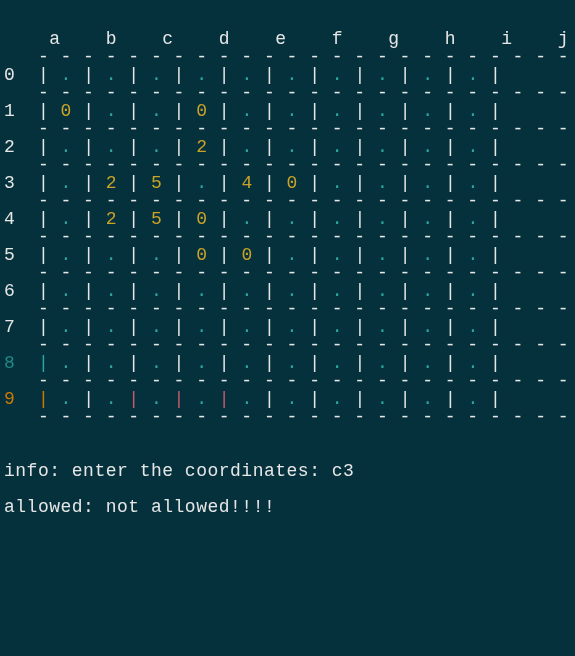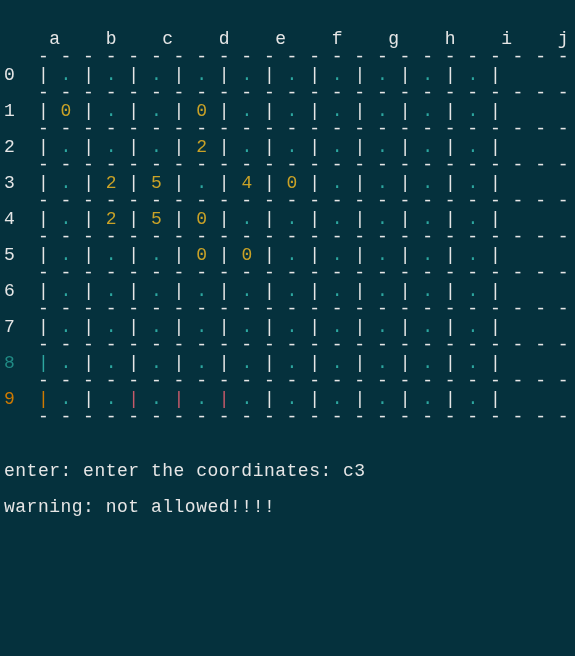--- a/index.html
+++ b/index.html
@@ -47,16 +47,16 @@
 <span class="white">6 </span><span class="white"> |</span><span class="teal"> .</span><span class="white"> |</span><span class="teal"> .</span><span class="white"> |</span><span class="teal"> .</span><span class="white"> |</span><span class="teal"> .</span><span class="white"> |</span><span class="teal"> .</span><span class="white"> |</span><span class="teal"> .</span><span class="white"> |</span><span class="teal"> .</span><span class="white"> |</span><span class="teal"> .</span><span class="white"> |</span><span class="teal"> .</span><span class="white"> |</span><span class="teal"> .</span><span class="white"> |</span>
 <span class="white">   - - - - - - - - - - - - - - - - - - - - - - - - - - -</span>
 <span class="white">7 </span><span class="white"> |</span><span class="teal"> .</span><span class="white"> |</span><span class="teal"> .</span><span class="white"> |</span><span class="teal"> .</span><span class="white"> |</span><span class="teal"> .</span><span class="white"> |</span><span class="teal"> .</span><span class="white"> |</span><span class="teal"> .</span><span class="white"> |</span><span class="teal"> .</span><span class="white"> |</span><span class="teal"> .</span><span class="white"> |</span><span class="teal"> .</span><span class="white"> |</span><span class="teal"> .</span><span class="white"> |</span>
 <span class="white">   - - - - - - - - - - - - - - - - - - - - - - - - - - -</span>
 <span class="teal-d">8 </span><span class="teal"> |</span><span class="teal"> .</span><span class="white"> |</span><span class="teal"> .</span><span class="white"> |</span><span class="teal"> .</span><span class="white"> |</span><span class="teal"> .</span><span class="white"> |</span><span class="teal"> .</span><span class="white"> |</span><span class="teal"> .</span><span class="white"> |</span><span class="teal"> .</span><span class="white"> |</span><span class="teal"> .</span><span class="white"> |</span><span class="teal"> .</span><span class="white"> |</span><span class="teal"> .</span><span class="white"> |</span>
 <span class="white">   - - - - - - - - - - - - - - - - - - - - - - - - - - -</span>
 <span class="orange">9 </span><span class="orange"> |</span><span class="teal"> .</span><span class="white"> |</span><span class="teal"> .</span><span class="pink"> |</span><span class="teal"> .</span><span class="pink"> |</span><span class="teal"> .</span><span class="pink"> |</span><span class="teal"> .</span><span class="white"> |</span><span class="teal"> .</span><span class="white"> |</span><span class="teal"> .</span><span class="white"> |</span><span class="teal"> .</span><span class="white"> |</span><span class="teal"> .</span><span class="white"> |</span><span class="teal"> .</span><span class="white"> |</span>
 <span class="white">   - - - - - - - - - - - - - - - - - - - - - - - - - - -</span>
 
 
-<span class="white">enter:</span><span class="white"> enter the coordinates: </span><span class="white">c3</span>
+<span class="white">info:</span><span class="white"> enter the coordinates: </span><span class="white">c3</span>
 
-<span class="white">warning:</span><span class="white"> not allowed!!!!</span>
+<span class="white">allowed:</span><span class="white"> not allowed!!!!</span>
 </pre>
 
 </body></html>

